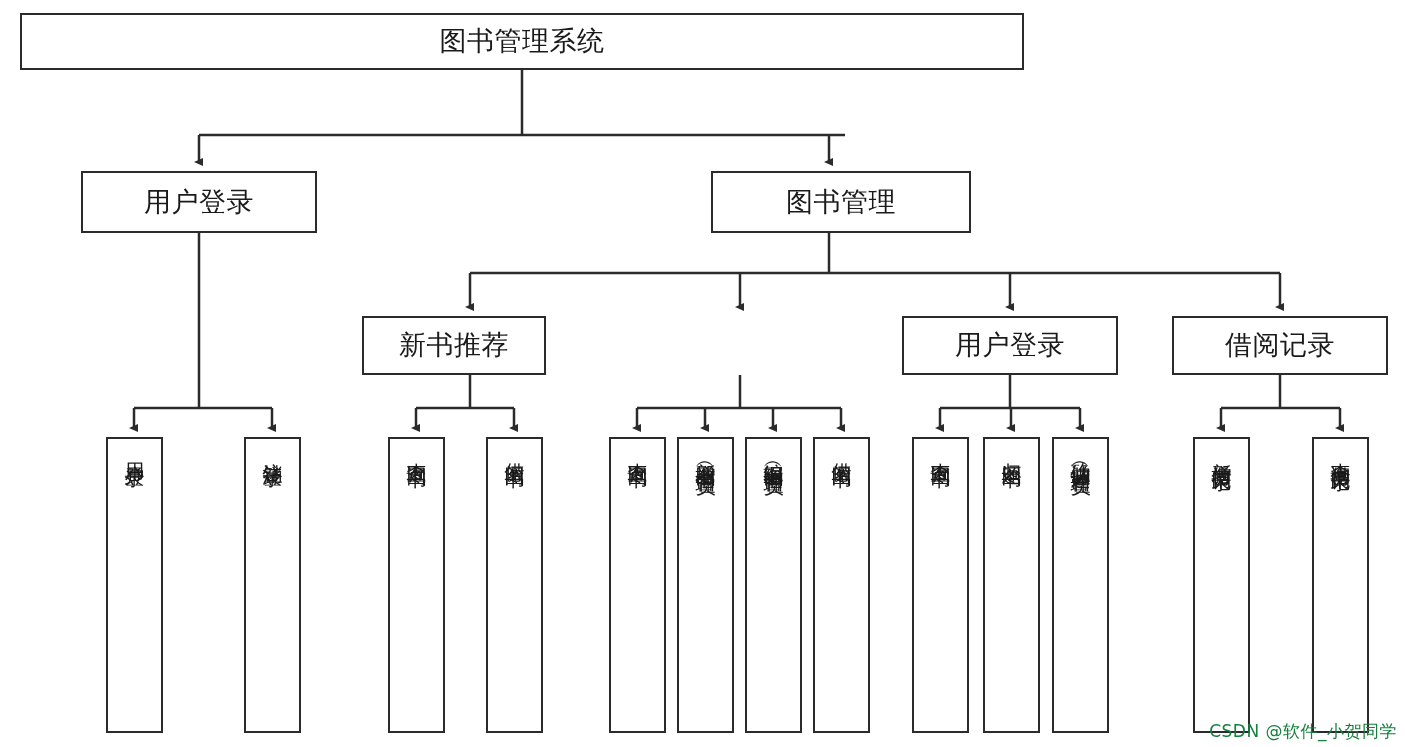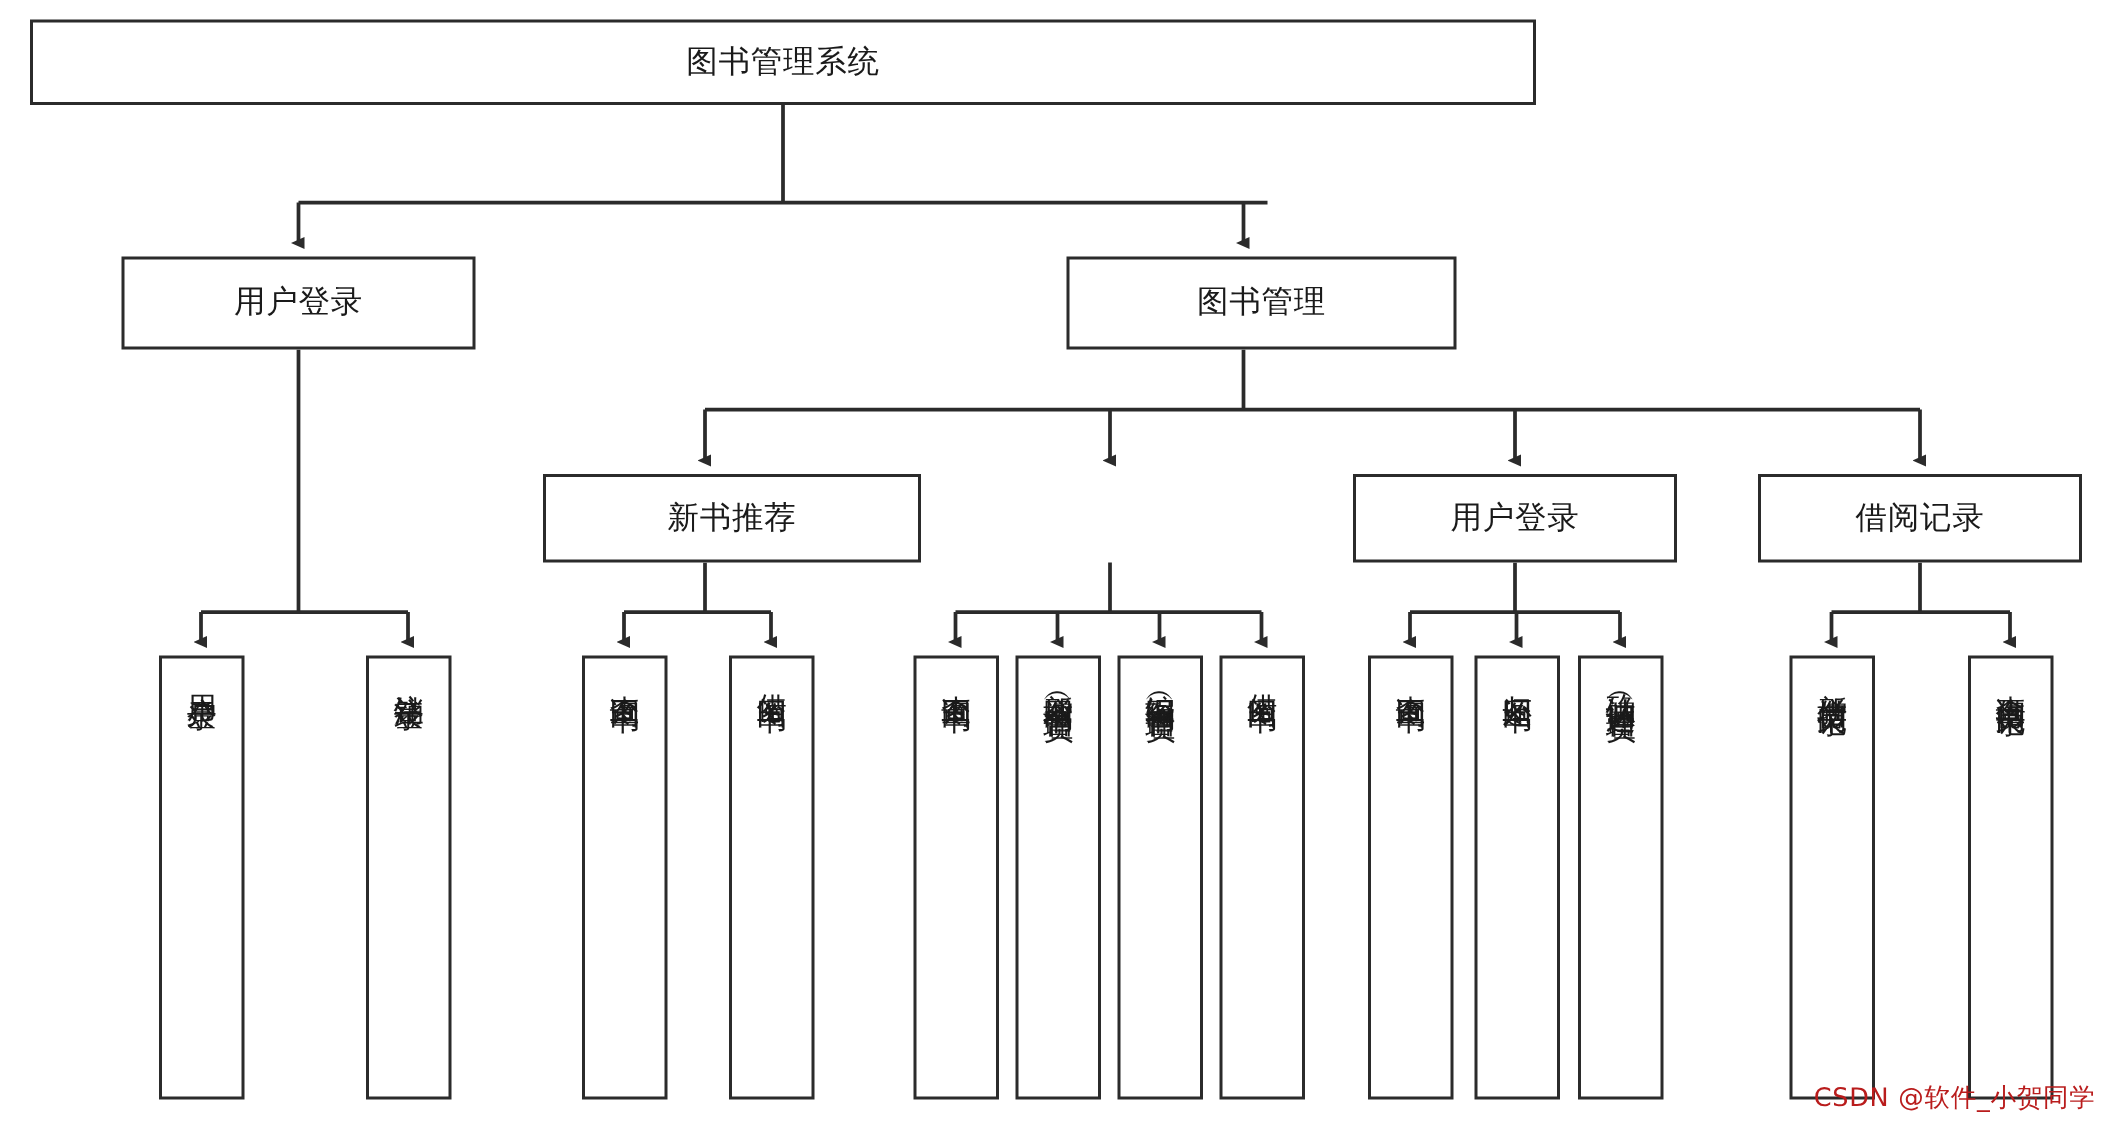--- a/index.html
+++ b/index.html
@@ -32,21 +32,21 @@
     position: absolute;
     box-sizing: border-box;
     border: 2px solid #2b2b2b;
     background: #ffffff;
     display: flex;
     align-items: center;
     justify-content: center;
     color: #1a1a1a;
   }
   .node.horizontal {
-    font-size: 21px;
+    font-size: 27px;
     line-height: 1.2;
     letter-spacing: 0.5px;
   }
   .node.vertical {
     align-items: flex-start;
     justify-content: center;
     padding-top: 8px;
   }
   .vlabel {
     writing-mode: vertical-rl;
@@ -55,21 +55,21 @@
     line-height: 1.45;
     letter-spacing: 2px;
     white-space: nowrap;
     color: #1a1a1a;
   }
   .watermark {
     position: absolute;
     right: 8px;
     bottom: 4px;
     font-size: 17px;
-    color: #b91c1c;
+    color: #15803d;
     letter-spacing: 0.5px;
     white-space: nowrap;
     user-select: none;
   }
 </style>
 </head>
 <body>
 
 <div id="diagram-root">
 
@@ -127,21 +127,21 @@
     <span>图书管理系统</span>
   </div>
 
   <div class="node horizontal" style="left:81px; top:171px; width:236px; height:62px;">
     <span>用户登录</span>
   </div>
   <div class="node horizontal" style="left:711px; top:171px; width:260px; height:62px;">
     <span>图书管理</span>
   </div>
 
-  <div class="node horizontal" style="left:362px; top:316px; width:252px; height:59px;font-family:Liberation Serif, serif;">
+  <div class="node horizontal" style="left:362px; top:316px; width:184px; height:59px;">
     <span>新书推荐</span>
   </div>
   <div class="node horizontal" style="left:902px; top:316px; width:216px; height:59px;">
     <span>用户登录</span>
   </div>
   <div class="node horizontal" style="left:1172px; top:316px; width:216px; height:59px;">
     <span>借阅记录</span>
   </div>
 
   <div class="node vertical" style="left:106px; top:437px; width:57px; height:296px;">

